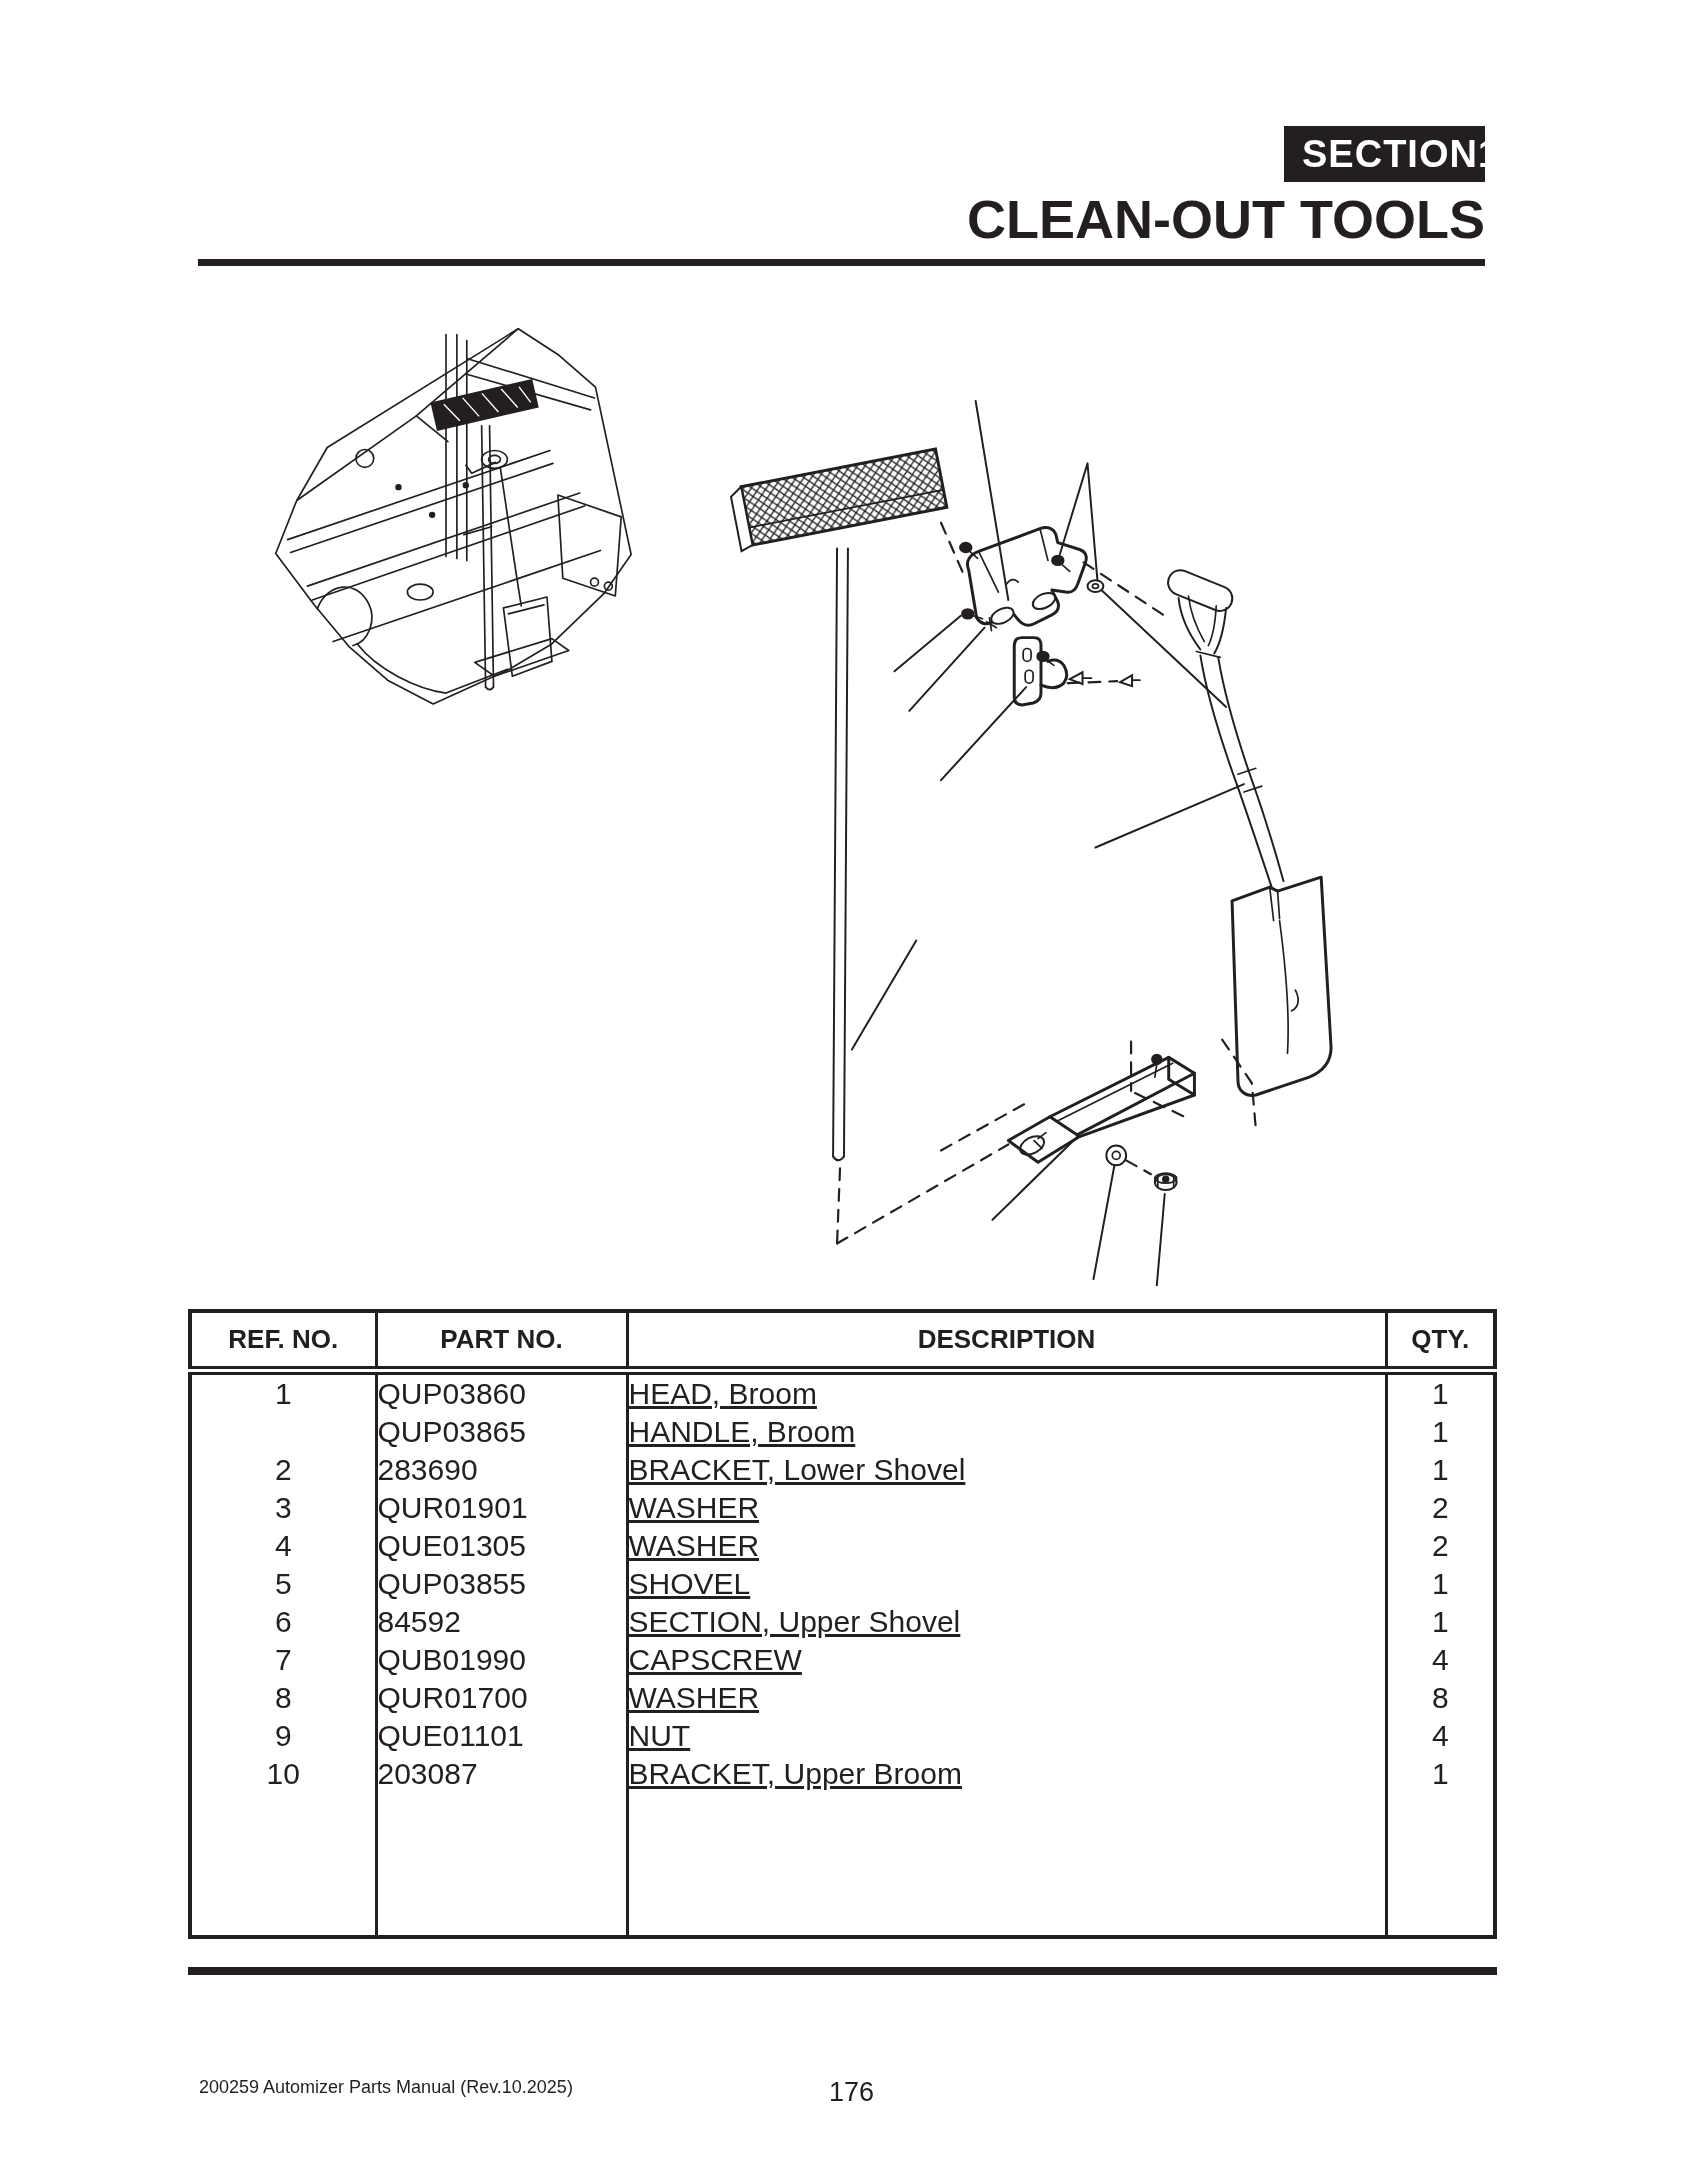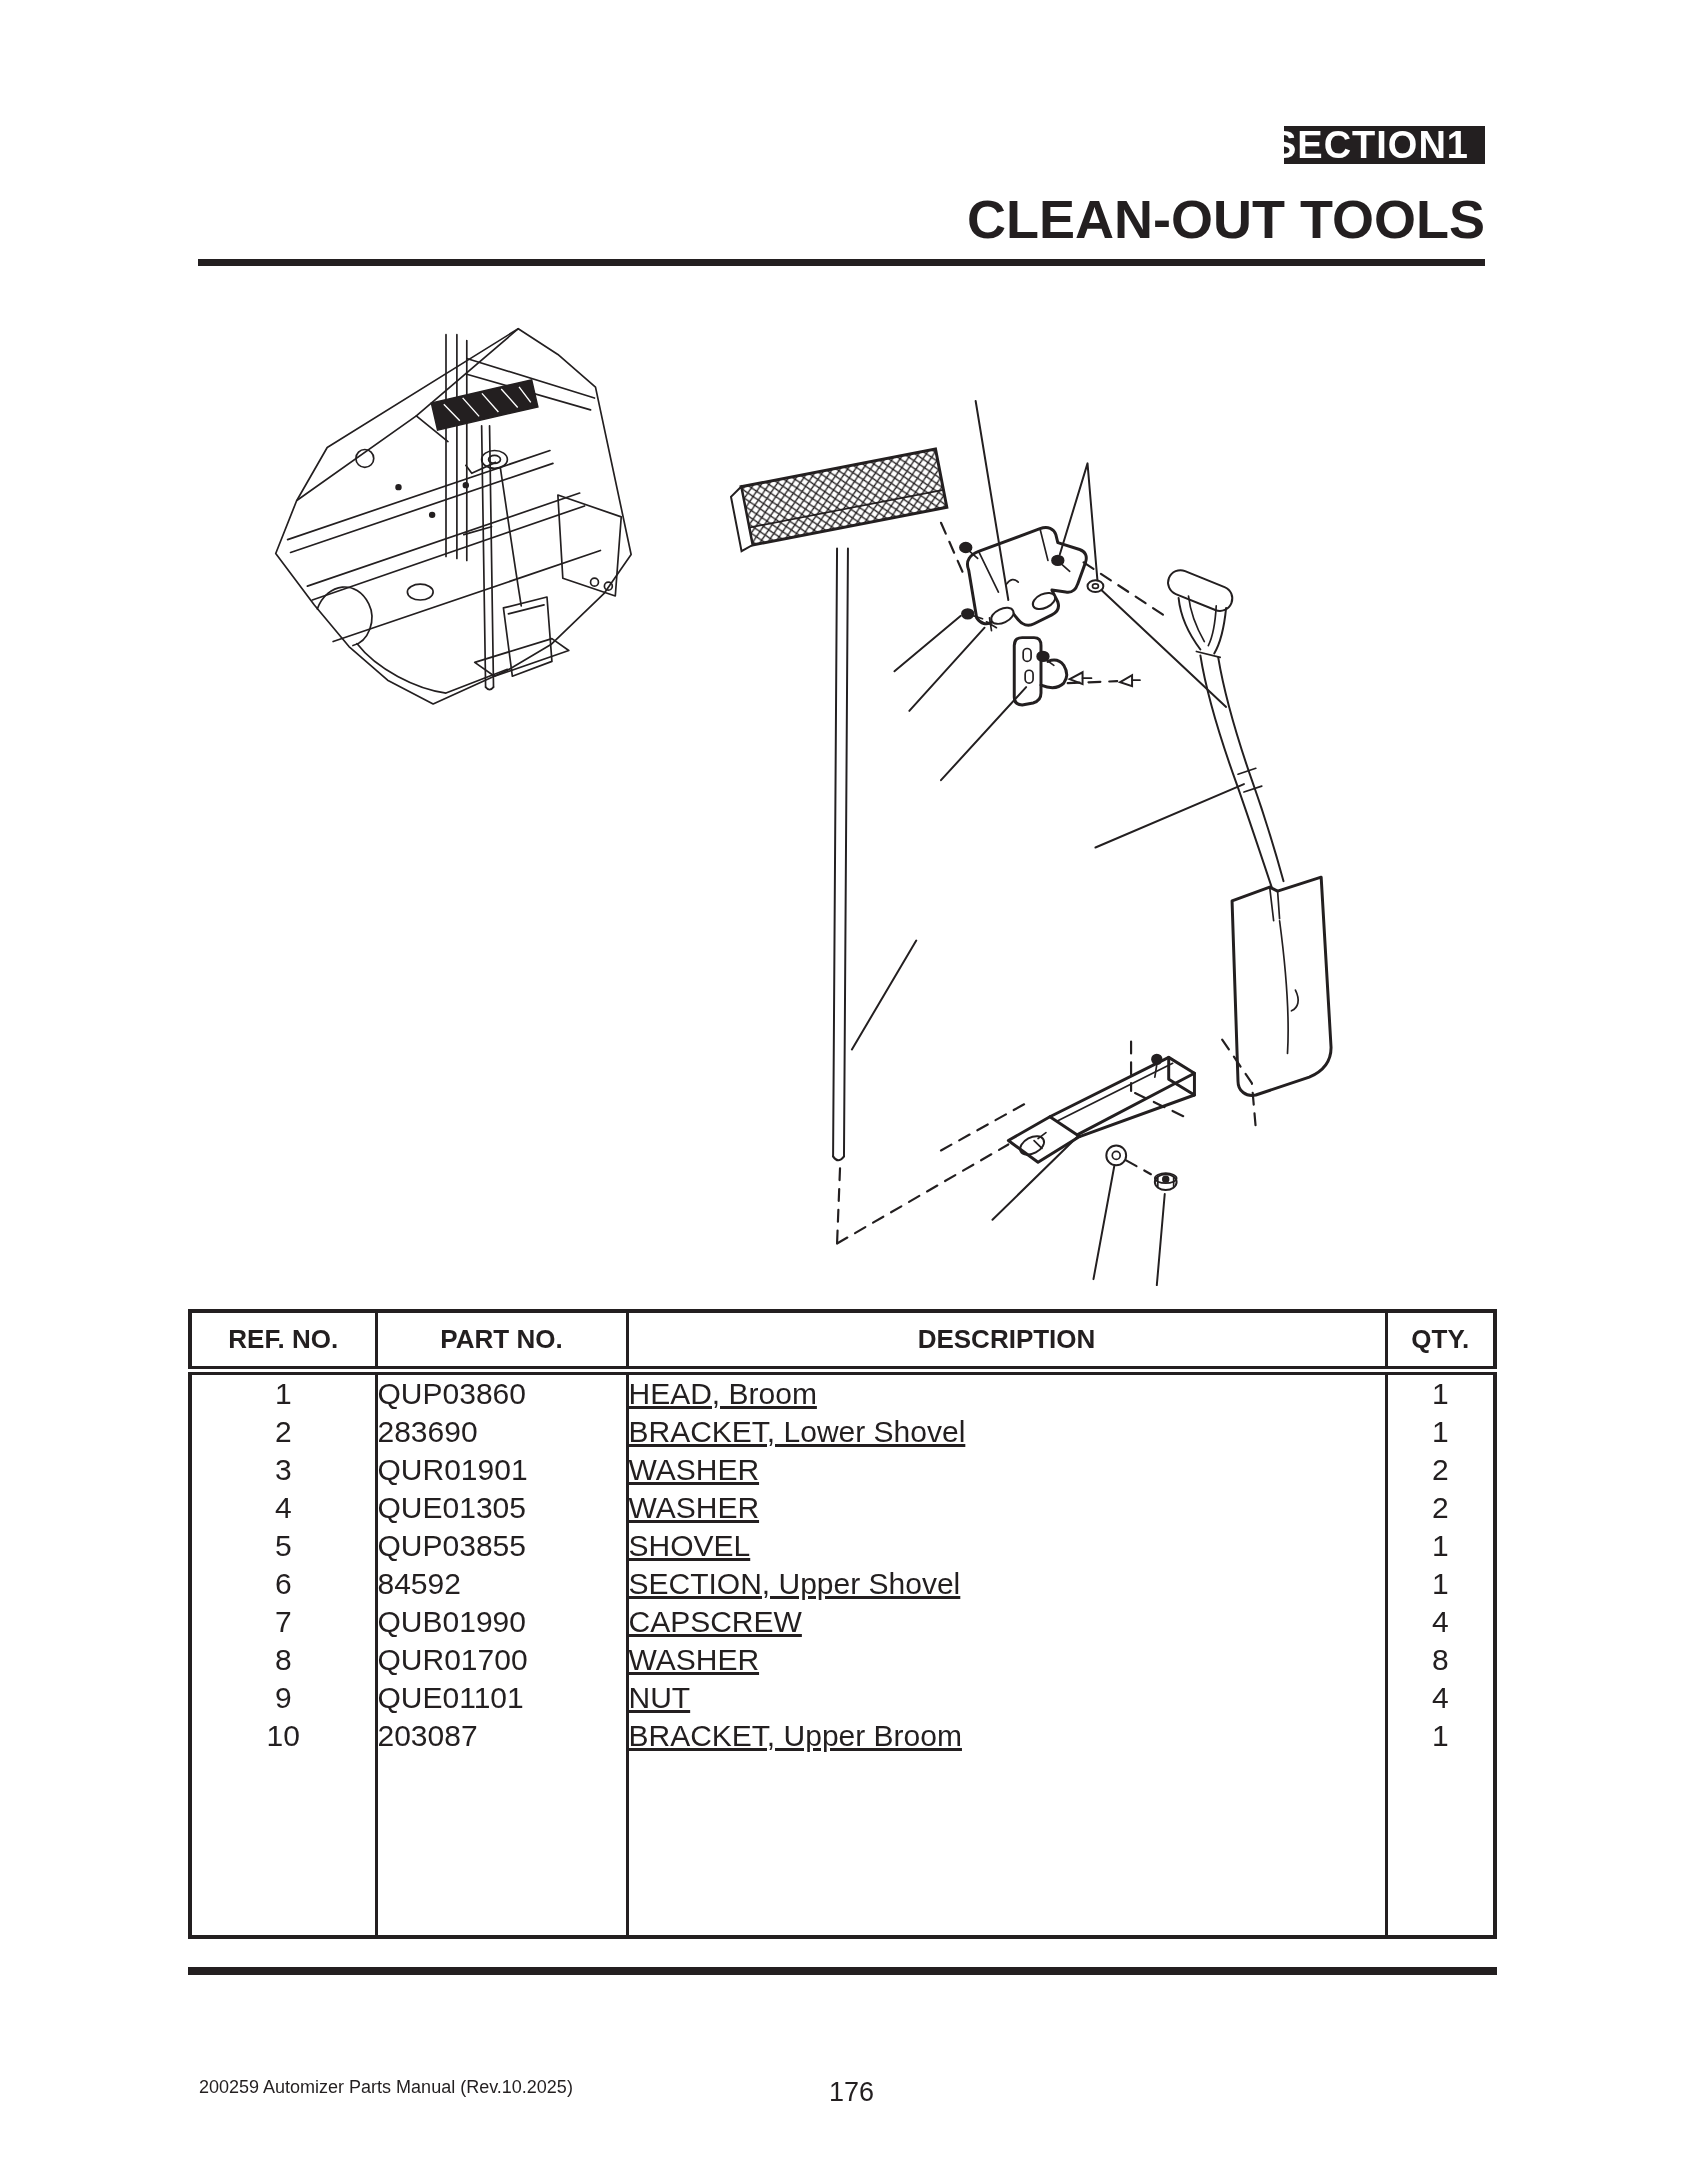--- a/index.html
+++ b/index.html
@@ -1,22 +1,22 @@
 <!DOCTYPE html>
 <html><head>
 <meta charset="utf-8">
 <style>
   html,body{margin:0;padding:0;}
   body{
     width:1683px;height:2178px;position:relative;background:#ffffff;
     font-family:"Liberation Sans","DejaVu Sans",sans-serif;color:#231f20;overflow:hidden;
   }
   .section-box{
-    position:absolute;left:1284px;top:126px;width:201px;height:38px;background:#231f20;color:#ffffff;
-    display:flex;align-items:center;justify-content:flex-end;box-sizing:border-box;
+    position:absolute;left:1284px;top:126px;width:201px;height:56px;background:#231f20;color:#ffffff;
+    display:flex;align-items:center;justify-content:space-between;box-sizing:border-box;
     padding:0 16px 0 18px;font-size:38px;font-weight:bold;letter-spacing:1px;
   }
   .page-title{
     position:absolute;top:192px;right:198px;font-size:54px;font-weight:bold;letter-spacing:0px;
     white-space:nowrap;line-height:1;margin-left:17px;
   }
   .rule{position:absolute;background:#231f20;}
   .top-rule{left:198px;top:259px;width:1287px;height:7px;}
   .bottom-rule{left:188px;top:1967px;width:1309px;height:8px;}
   .figure-wrap{position:absolute;left:149px;top:297px;width:1386px;height:1000px;}
@@ -245,20 +245,26 @@
       </tr>
     </thead>
     <tbody>
       <tr>
         <td class="ref">1</td>
         <td class="col-div part">QUP03860</td>
         <td class="col-div desc">HEAD, Broom</td>
         <td class="col-div qty">1</td>
       </tr>
       <tr>
+        <td class="ref"></td>
+        <td class="col-div part">QUP03865</td>
+        <td class="col-div desc">HANDLE, Broom</td>
+        <td class="col-div qty">1</td>
+      </tr>
+      <tr>
         <td class="ref">2</td>
         <td class="col-div part">283690</td>
         <td class="col-div desc">BRACKET, Lower Shovel</td>
         <td class="col-div qty">1</td>
       </tr>
       <tr>
         <td class="ref">3</td>
         <td class="col-div part">QUR01901</td>
         <td class="col-div desc">WASHER</td>
         <td class="col-div qty">2</td>

